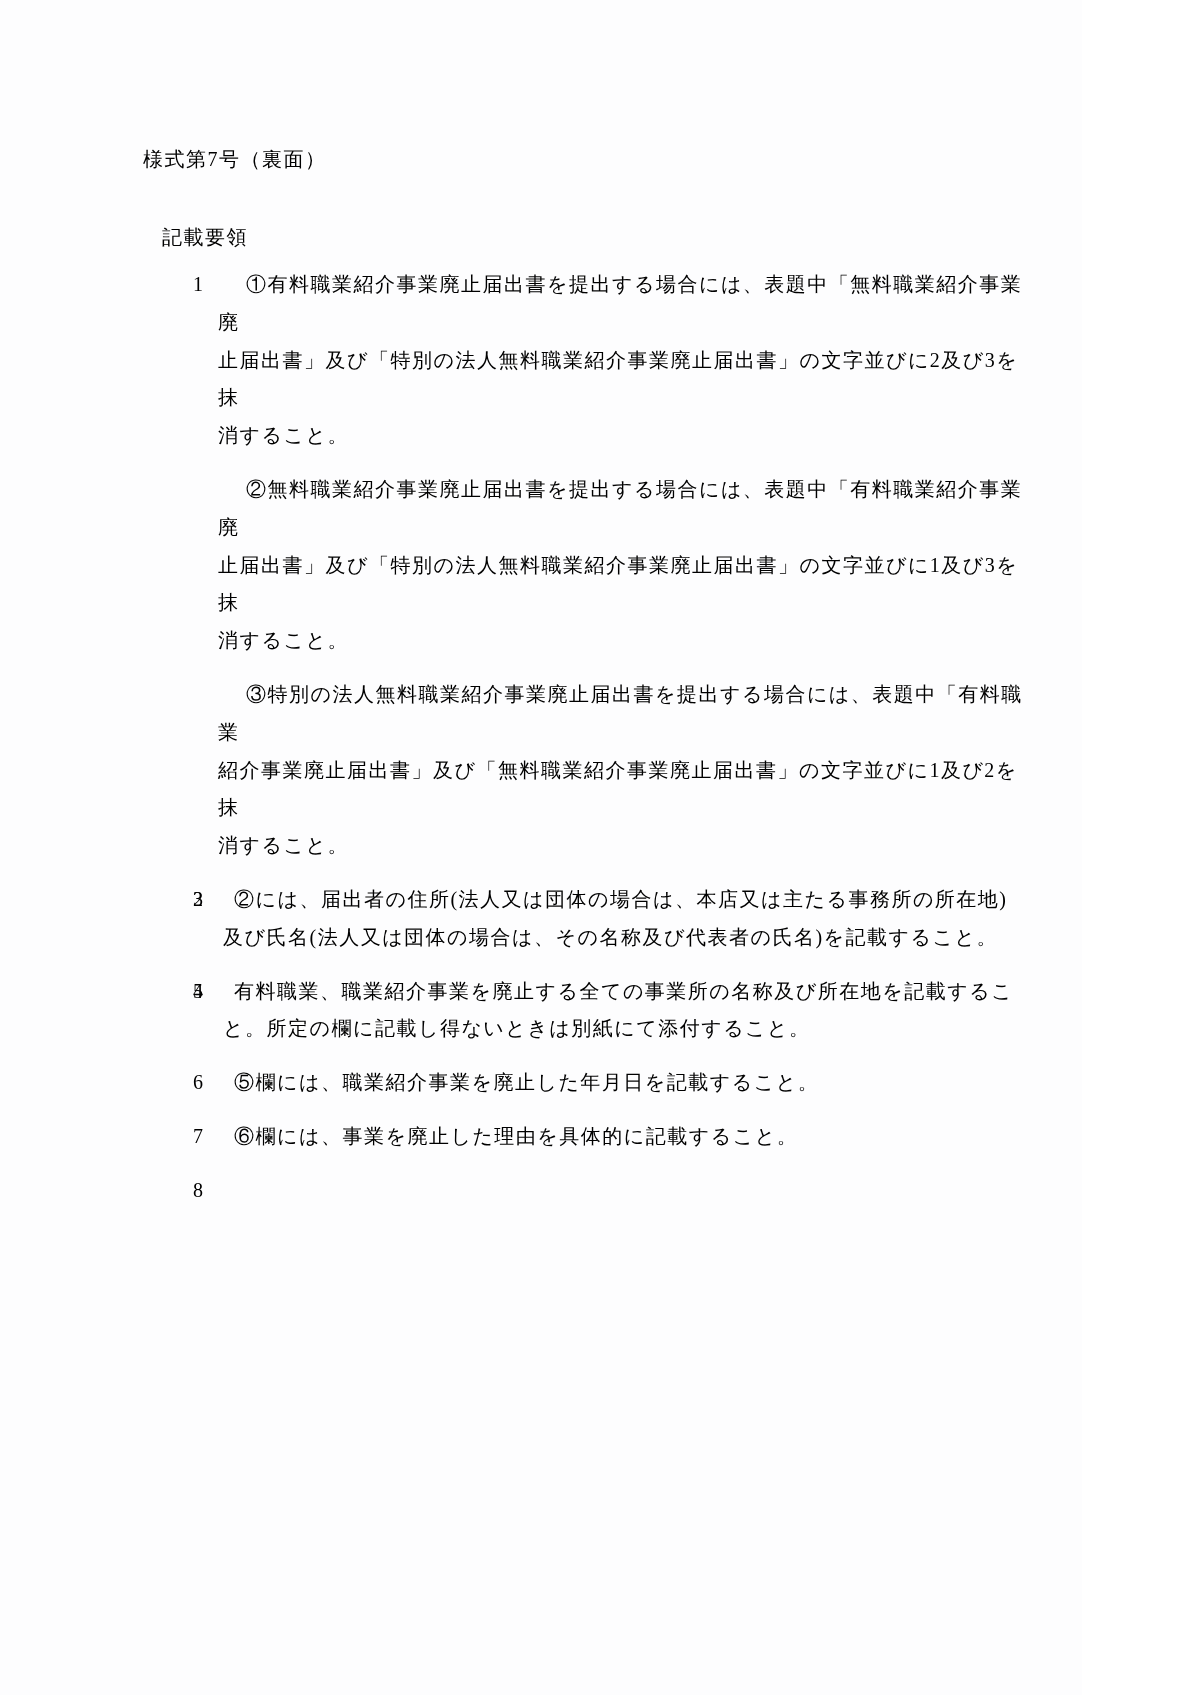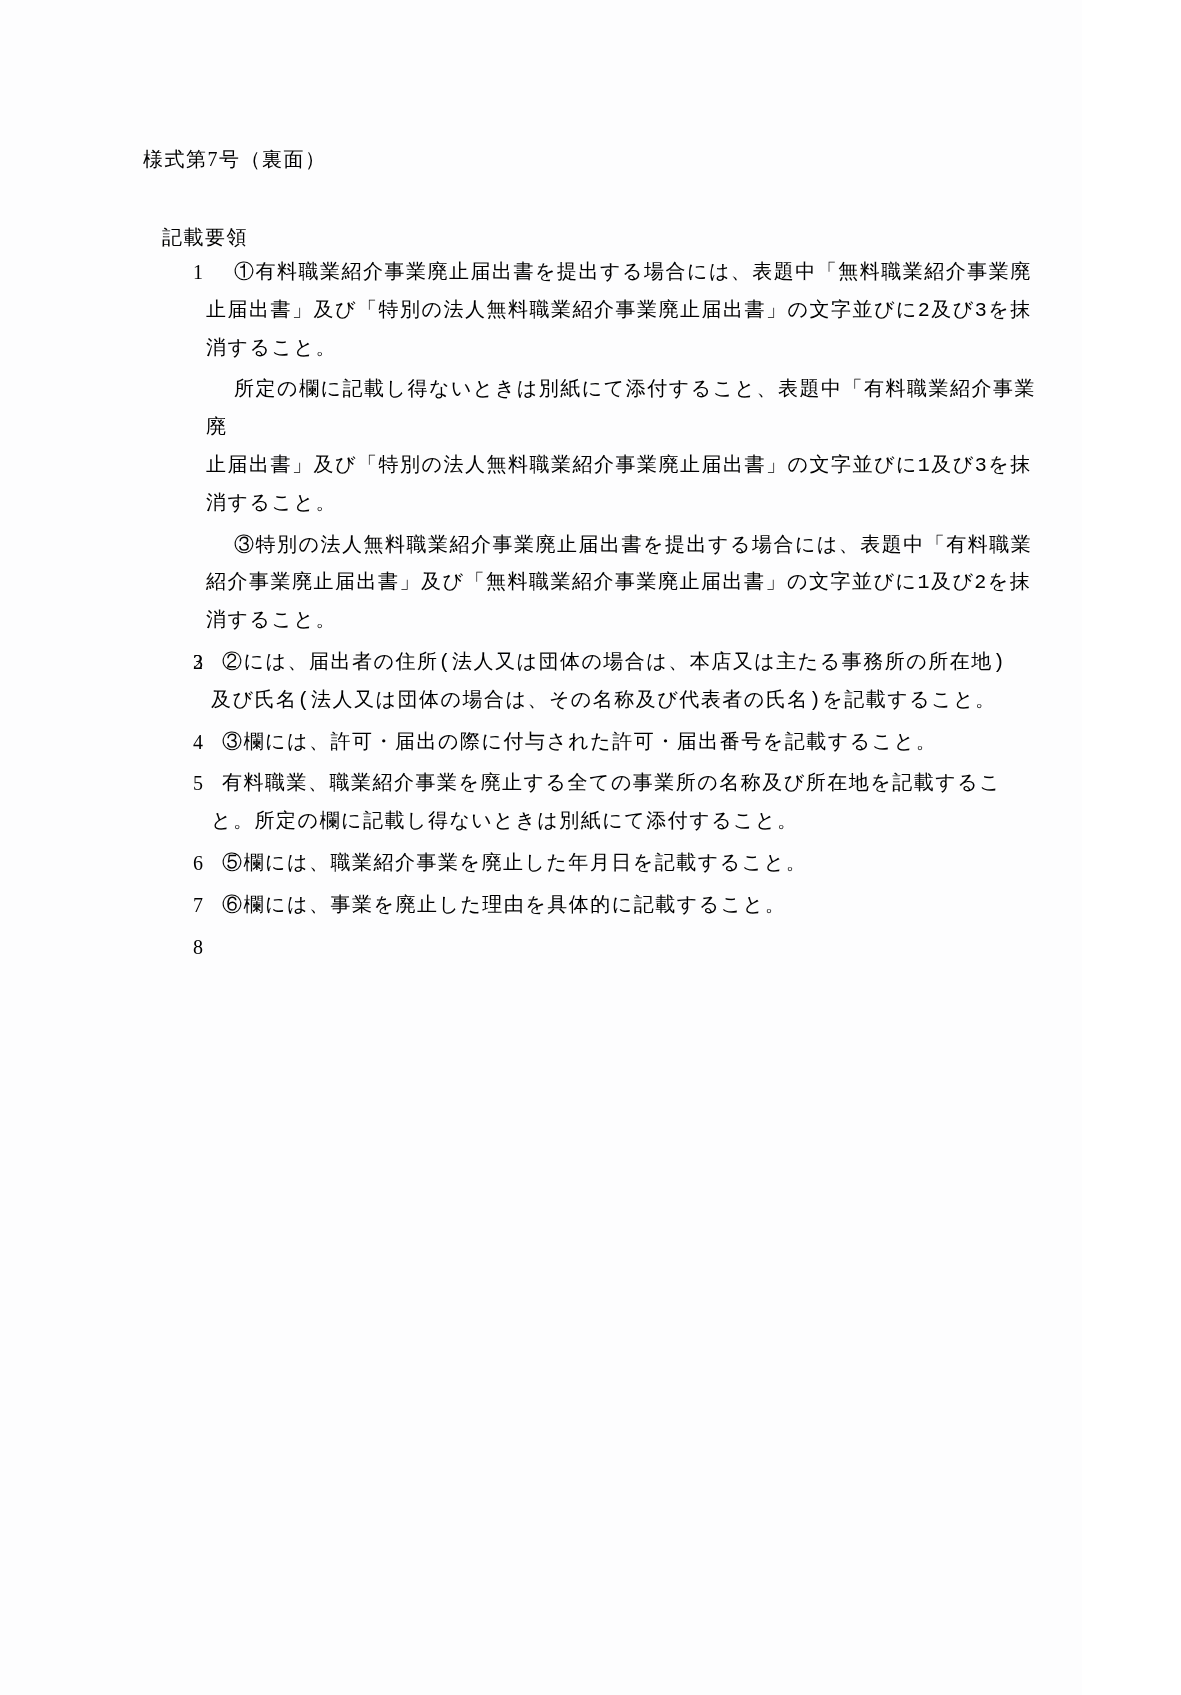--- a/index.html
+++ b/index.html
@@ -44,45 +44,44 @@
   }
   .item .item-num {
     position: absolute;
     left: 193px;
     top: 0;
   }
   .item.item-multi {
     padding-left: 202px;
   }
   .para {
-    margin: 4px;
+    margin: 16px;
     white-space: pre-line;
     text-indent: 11px;
-    font-family: Liberation Mono, monospace;
   }
   .item.item-multi .para {
     text-indent: 28px;
   }
 </style>
 </head>
 <body>
 
 <div class="page">
   <div class="form-label">様式第7号（裏面）</div>
 
   <div class="section-heading">記載要領</div>
 
   <div class="instruction-list" id="instruction-list">
   <div class="item item-multi">
     <span class="item-num">1</span>
     <div class="item-content">
           <p class="para">①有料職業紹介事業廃止届出書を提出する場合には、表題中「無料職業紹介事業廃
 止届出書」及び「特別の法人無料職業紹介事業廃止届出書」の文字並びに2及び3を抹
 消すること。</p>
-          <p class="para">所定の欄に記載し得ないときは別紙にて添付すること、表題中「有料職業紹介事業廃
+          <p class="para">②無料職業紹介事業廃止届出書を提出する場合には、表題中「有料職業紹介事業廃
 止届出書」及び「特別の法人無料職業紹介事業廃止届出書」の文字並びに1及び3を抹
 消すること。</p>
           <p class="para">③特別の法人無料職業紹介事業廃止届出書を提出する場合には、表題中「有料職業
 紹介事業廃止届出書」及び「無料職業紹介事業廃止届出書」の文字並びに1及び2を抹
 消すること。</p>
         </div>
   </div>
 
   <div class="item">
     <span class="item-num">2</span>
@@ -91,23 +90,20 @@
   <div class="item">
     <span class="item-num">3</span>
     <div class="item-content">
           <p class="para">②には、届出者の住所(法人又は団体の場合は、本店又は主たる事務所の所在地)
 及び氏名(法人又は団体の場合は、その名称及び代表者の氏名)を記載すること。</p>
         </div>
   </div>
 
   <div class="item">
     <span class="item-num">4</span>
-    <div class="item-content">
-          <p class="para">③欄には、許可・届出の際に付与された許可・届出番号を記載すること。</p>
-        </div>
   </div>
 
   <div class="item">
     <span class="item-num">5</span>
     <div class="item-content">
           <p class="para">有料職業、職業紹介事業を廃止する全ての事業所の名称及び所在地を記載するこ
 と。所定の欄に記載し得ないときは別紙にて添付すること。</p>
         </div>
   </div>
 

